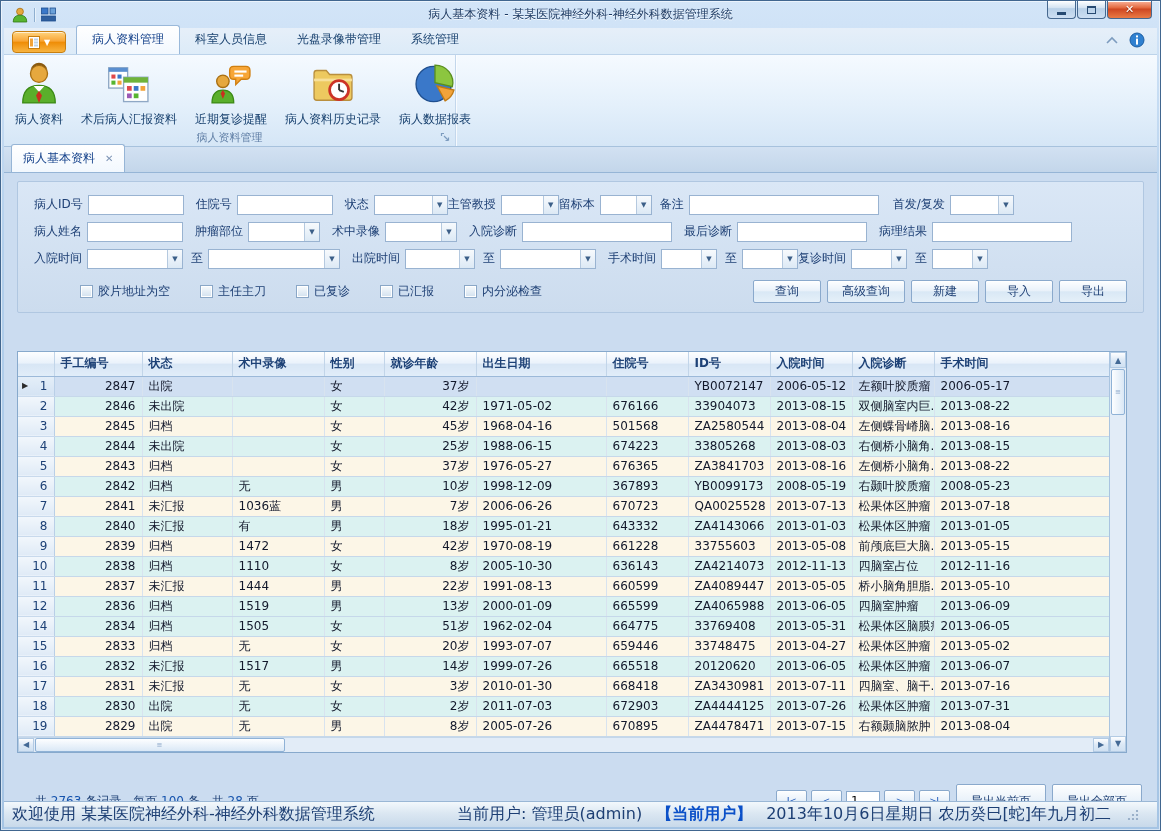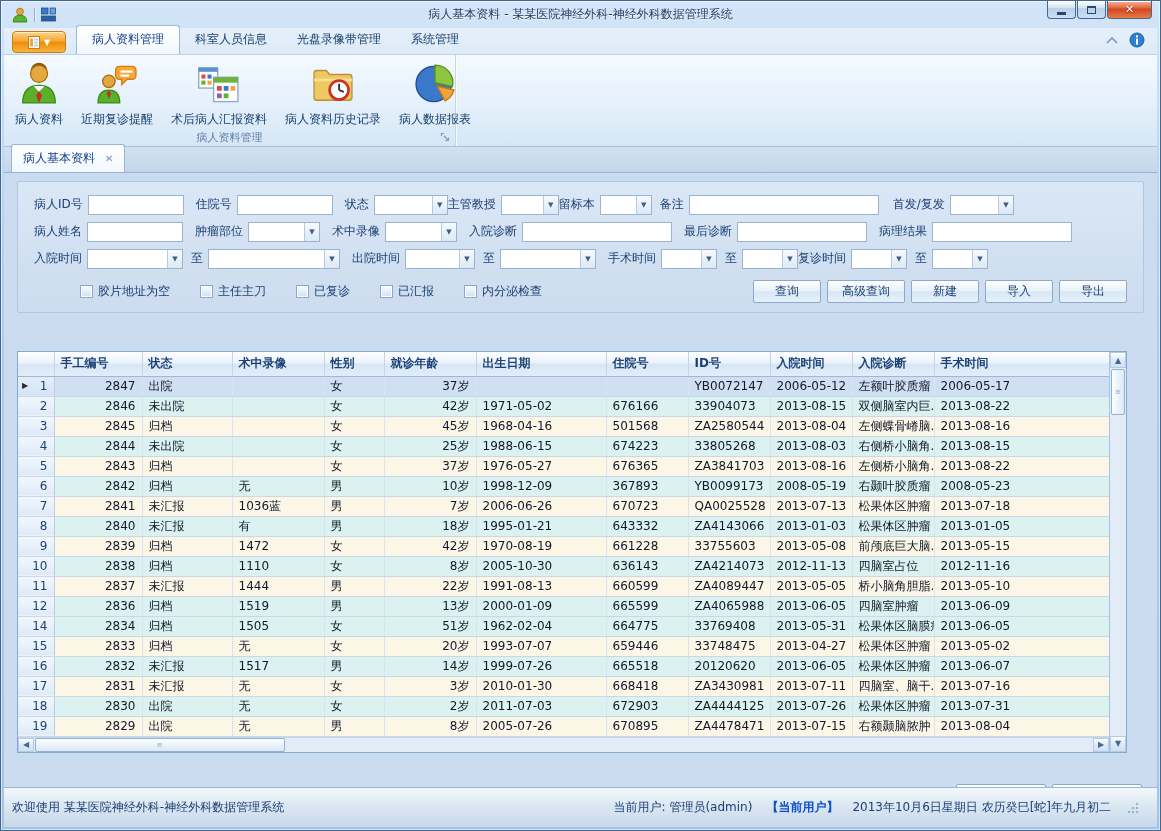--- a/index.html
+++ b/index.html
@@ -102,21 +102,21 @@
     background:linear-gradient(#fdfeff,#dae8f6);display:flex;align-items:center;justify-content:center;color:#8ba7c8;font-size:7px;letter-spacing:1px;}
   .htrack{flex:1;}
   
   .grid-footer{height:36px;display:flex;align-items:center;font-size:12px;color:#1d3f74;padding:0 2px 0 18px;}
   .grid-footer .num{color:#1553ad;}
   .pager{margin-left:auto;display:flex;align-items:center;}
   .pbtn{width:31px;height:22px;min-width:0;padding:0;margin-left:4px;color:#1a55b8;font-size:11px;}
   .pinput{width:34px;height:21px;margin-left:4px;border:1px solid #8aa9cc;padding:0 4px;font:12px "DejaVu Sans",sans-serif;}
   .exbtn{height:35px;min-width:88px;}
   
-  .statusbar{height:40px;flex:0 0 auto;display:flex;align-items:center;font-size:12px;color:#1d3f74;
+  .statusbar{height:26px;flex:0 0 auto;display:flex;align-items:center;font-size:16px;color:#1d3f74;
     background:linear-gradient(#f3f8fc,#dbe7f2 45%,#c8d9ea);border-top:1px solid #9ab7d5;padding:0 6px 0 8px;}
   .sb-right{margin-left:auto;display:flex;align-items:center;gap:14px;padding-right:12px;}
   .registered{color:#0b50c8;font-weight:bold;}
   .grip{width:12px;height:12px;margin-left:2px;}
 </style>
 </head>
 <body>
 
 <div class="window">
 
@@ -179,49 +179,49 @@
       <div class="rbuttons">
         <div class="rbtn">
           <svg viewBox="0 0 34 34">
             <circle cx="17" cy="9.5" r="6.3" fill="#e6a83e" stroke="#a86f12"></circle>
             <path d="M10.8 6.5 a6.3 6.3 0 0 1 12.4 0 q-3 -3.4 -6.2 -3.4 q-3.2 0 -6.2 3.4 z" fill="#8a5a10"></path>
             <path d="M5 31 q0 -13 12 -13 q12 0 12 13 z" fill="#5aaf2b" stroke="#3c8a16"></path>
             <path d="M13 18.5 h8 l-4 4.5 z" fill="#fff"></path>
             <path d="M17 22 l2.2 3.5 -2.2 5.5 -2.2 -5.5 z" fill="#c92f1f"></path>
           </svg>
           <span>病人资料</span>
-        </div>
-        <div class="rbtn">
-          <svg viewBox="0 0 34 34">
-            <path d="M19 4 h9 q3 0 3 3 v3.5 q0 3 -3 3 h-3.5 l-4 4 v-4 h-1.5 q-3 0 -3 -3 V7 q0 -3 3 -3 z" fill="#f7a637" stroke="#d07f10"></path>
-            <rect x="19.5" y="7" width="9" height="1.6" fill="#fff"></rect>
-              <rect x="19.5" y="10" width="6.5" height="1.6" fill="#fff"></rect>
-            <circle cx="11" cy="15" r="4.6" fill="#e6a83e" stroke="#a86f12"></circle>
-            <path d="M3 31 q0 -9.5 8 -9.5 q8 0 8 9.5 z" fill="#5aaf2b" stroke="#3c8a16"></path>
-            <path d="M11 21.5 l1.6 2.6 -1.6 4 -1.6 -4 z" fill="#c92f1f"></path>
-          </svg>
-          <span>近期复诊提醒</span>
         </div>
         <div class="rbtn">
           <svg viewBox="0 0 34 34">
             <rect x="2" y="5" width="14" height="15" fill="#fff" stroke="#8fa8c5"></rect>
             <rect x="2" y="5" width="14" height="3" fill="#5a8fd0"></rect>
             <rect x="4" y="10" width="3" height="3" fill="#e0484a"></rect>
               <rect x="8.5" y="10" width="3" height="3" fill="#3a78c9"></rect>
             <rect x="4" y="14.5" width="3" height="3" fill="#58b531"></rect>
               <rect x="8.5" y="14.5" width="3" height="3" fill="#f2a33a"></rect>
             <rect x="13" y="12" width="18" height="18" fill="#fff" stroke="#8fa8c5"></rect>
             <rect x="13" y="12" width="18" height="4" fill="#6fb33a"></rect>
             <rect x="15.5" y="18.5" width="3.5" height="3.5" fill="#e0484a"></rect>
               <rect x="20.5" y="18.5" width="3.5" height="3.5" fill="#3a78c9"></rect>
             <rect x="25.5" y="18.5" width="3.5" height="3.5" fill="#f2a33a"></rect>
             <rect x="15.5" y="24" width="3.5" height="3.5" fill="#9b59b6"></rect>
               <rect x="20.5" y="24" width="3.5" height="3.5" fill="#58b531"></rect>
           </svg>
           <span>术后病人汇报资料</span>
+        </div>
+        <div class="rbtn">
+          <svg viewBox="0 0 34 34">
+            <path d="M19 4 h9 q3 0 3 3 v3.5 q0 3 -3 3 h-3.5 l-4 4 v-4 h-1.5 q-3 0 -3 -3 V7 q0 -3 3 -3 z" fill="#f7a637" stroke="#d07f10"></path>
+            <rect x="19.5" y="7" width="9" height="1.6" fill="#fff"></rect>
+              <rect x="19.5" y="10" width="6.5" height="1.6" fill="#fff"></rect>
+            <circle cx="11" cy="15" r="4.6" fill="#e6a83e" stroke="#a86f12"></circle>
+            <path d="M3 31 q0 -9.5 8 -9.5 q8 0 8 9.5 z" fill="#5aaf2b" stroke="#3c8a16"></path>
+            <path d="M11 21.5 l1.6 2.6 -1.6 4 -1.6 -4 z" fill="#c92f1f"></path>
+          </svg>
+          <span>近期复诊提醒</span>
         </div>
         <div class="rbtn">
           <svg viewBox="0 0 34 34">
             <path d="M3 9 q0 -2 2 -2 h7 l2.5 3 H29 q2 0 2 2 v15 q0 2 -2 2 H5 q-2 0 -2 -2 z" fill="#edc95f" stroke="#b98f3e"></path>
             <rect x="3" y="13" width="28" height="2" fill="#f7e09a"></rect>
             <circle cx="21.5" cy="21.5" r="7" fill="#fff" stroke="#cc3326" stroke-width="2"></circle>
             <line x1="21.5" y1="21.5" x2="21.5" y2="16.8" stroke="#333" stroke-width="1.4"></line>
             <line x1="21.5" y1="21.5" x2="25" y2="22.8" stroke="#333" stroke-width="1.4"></line>
           </svg>
           <span>病人资料历史记录</span>

